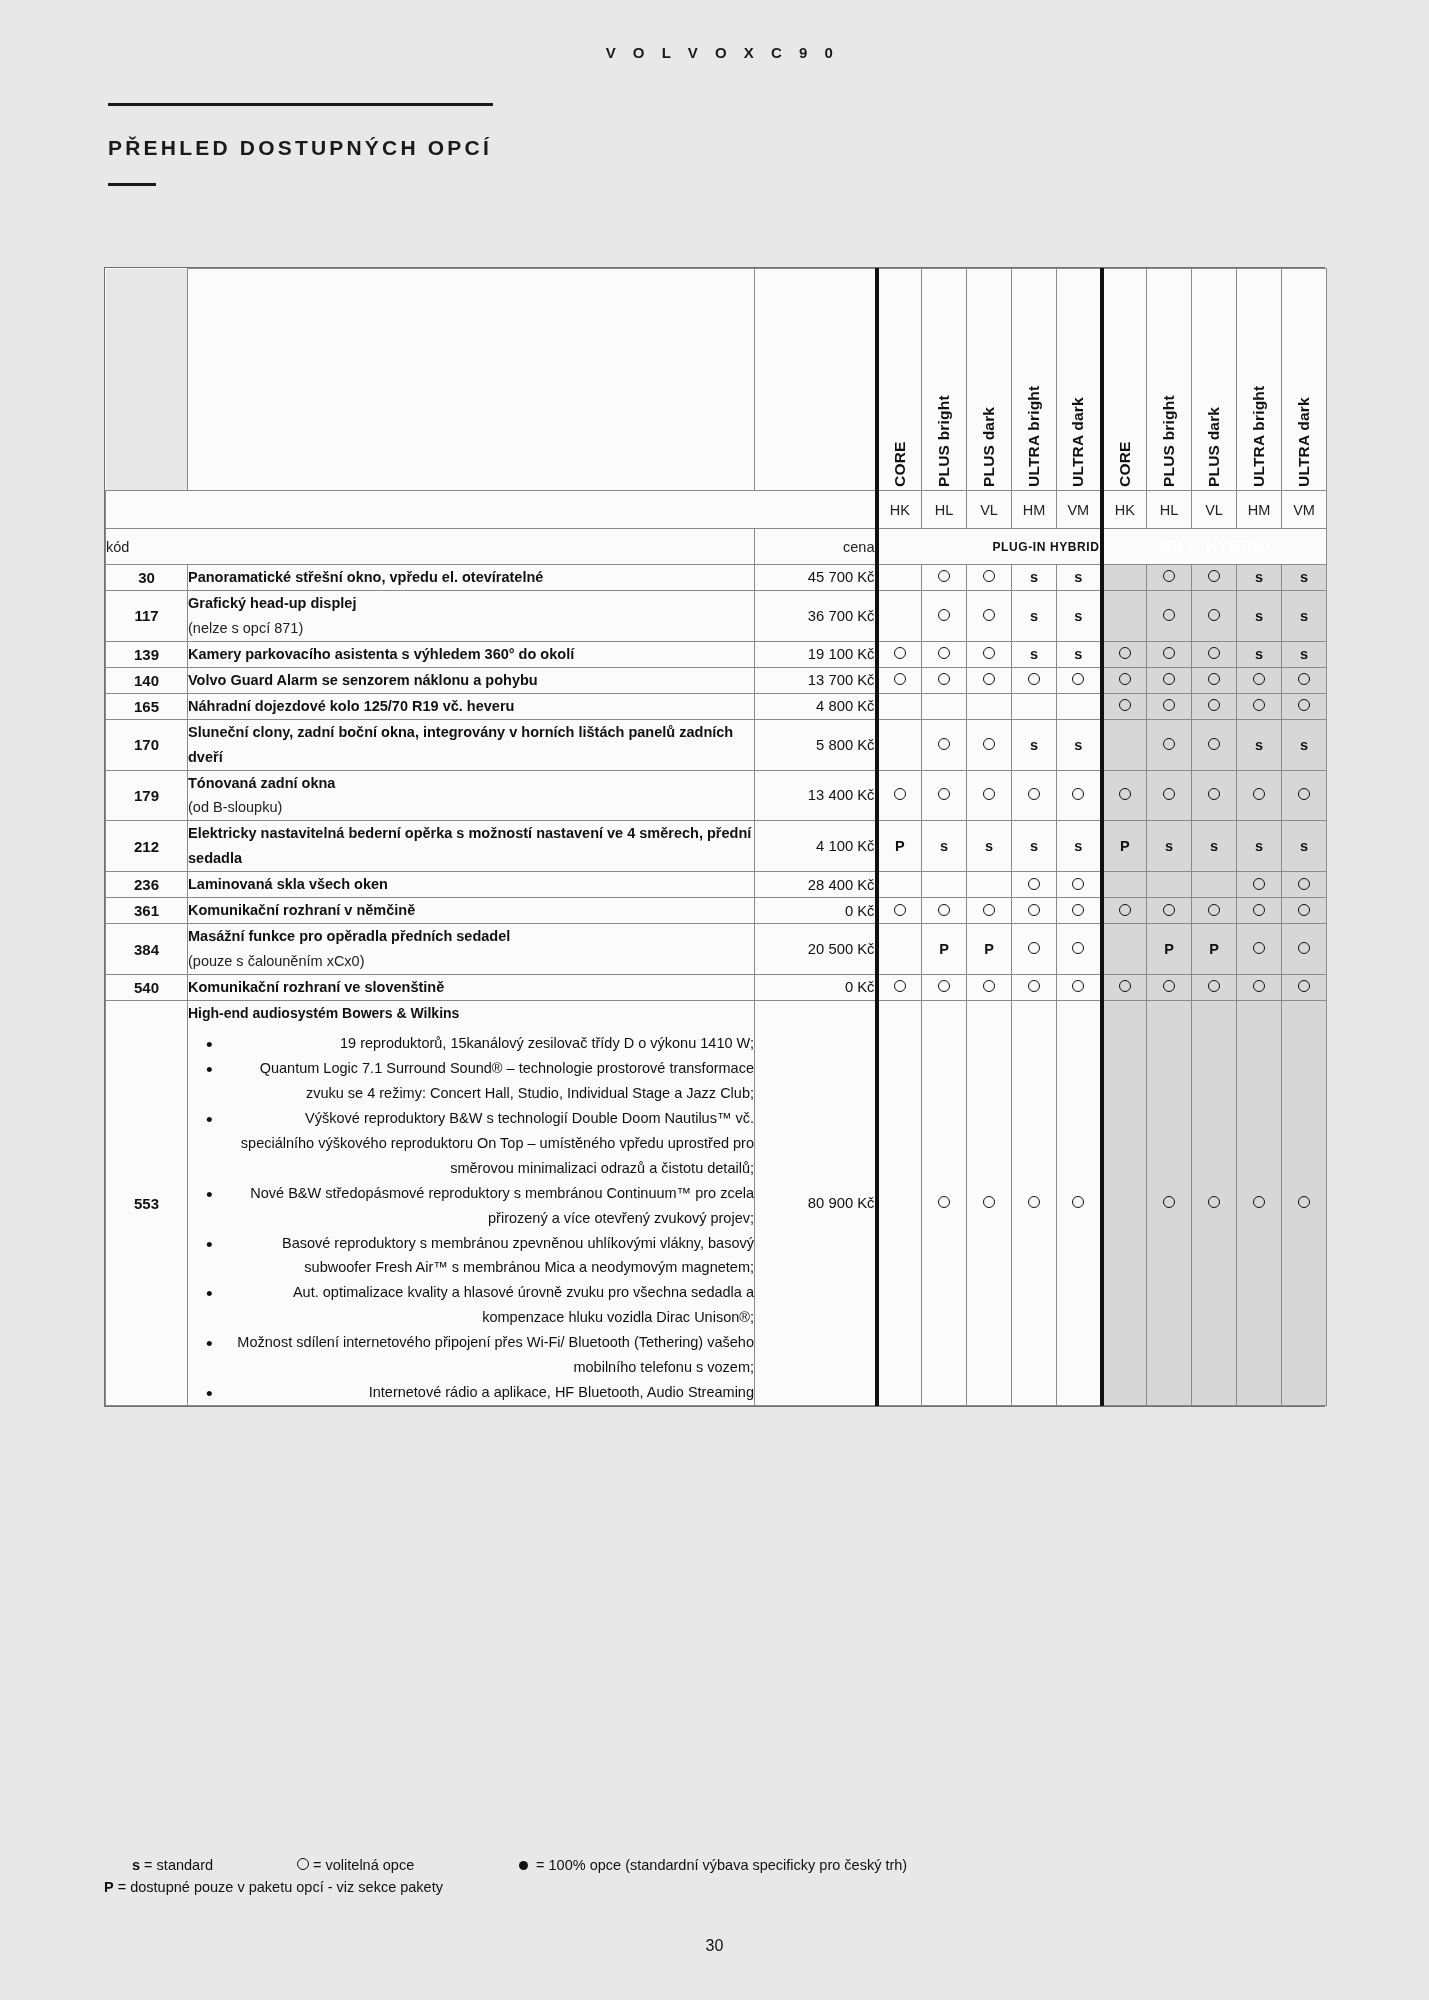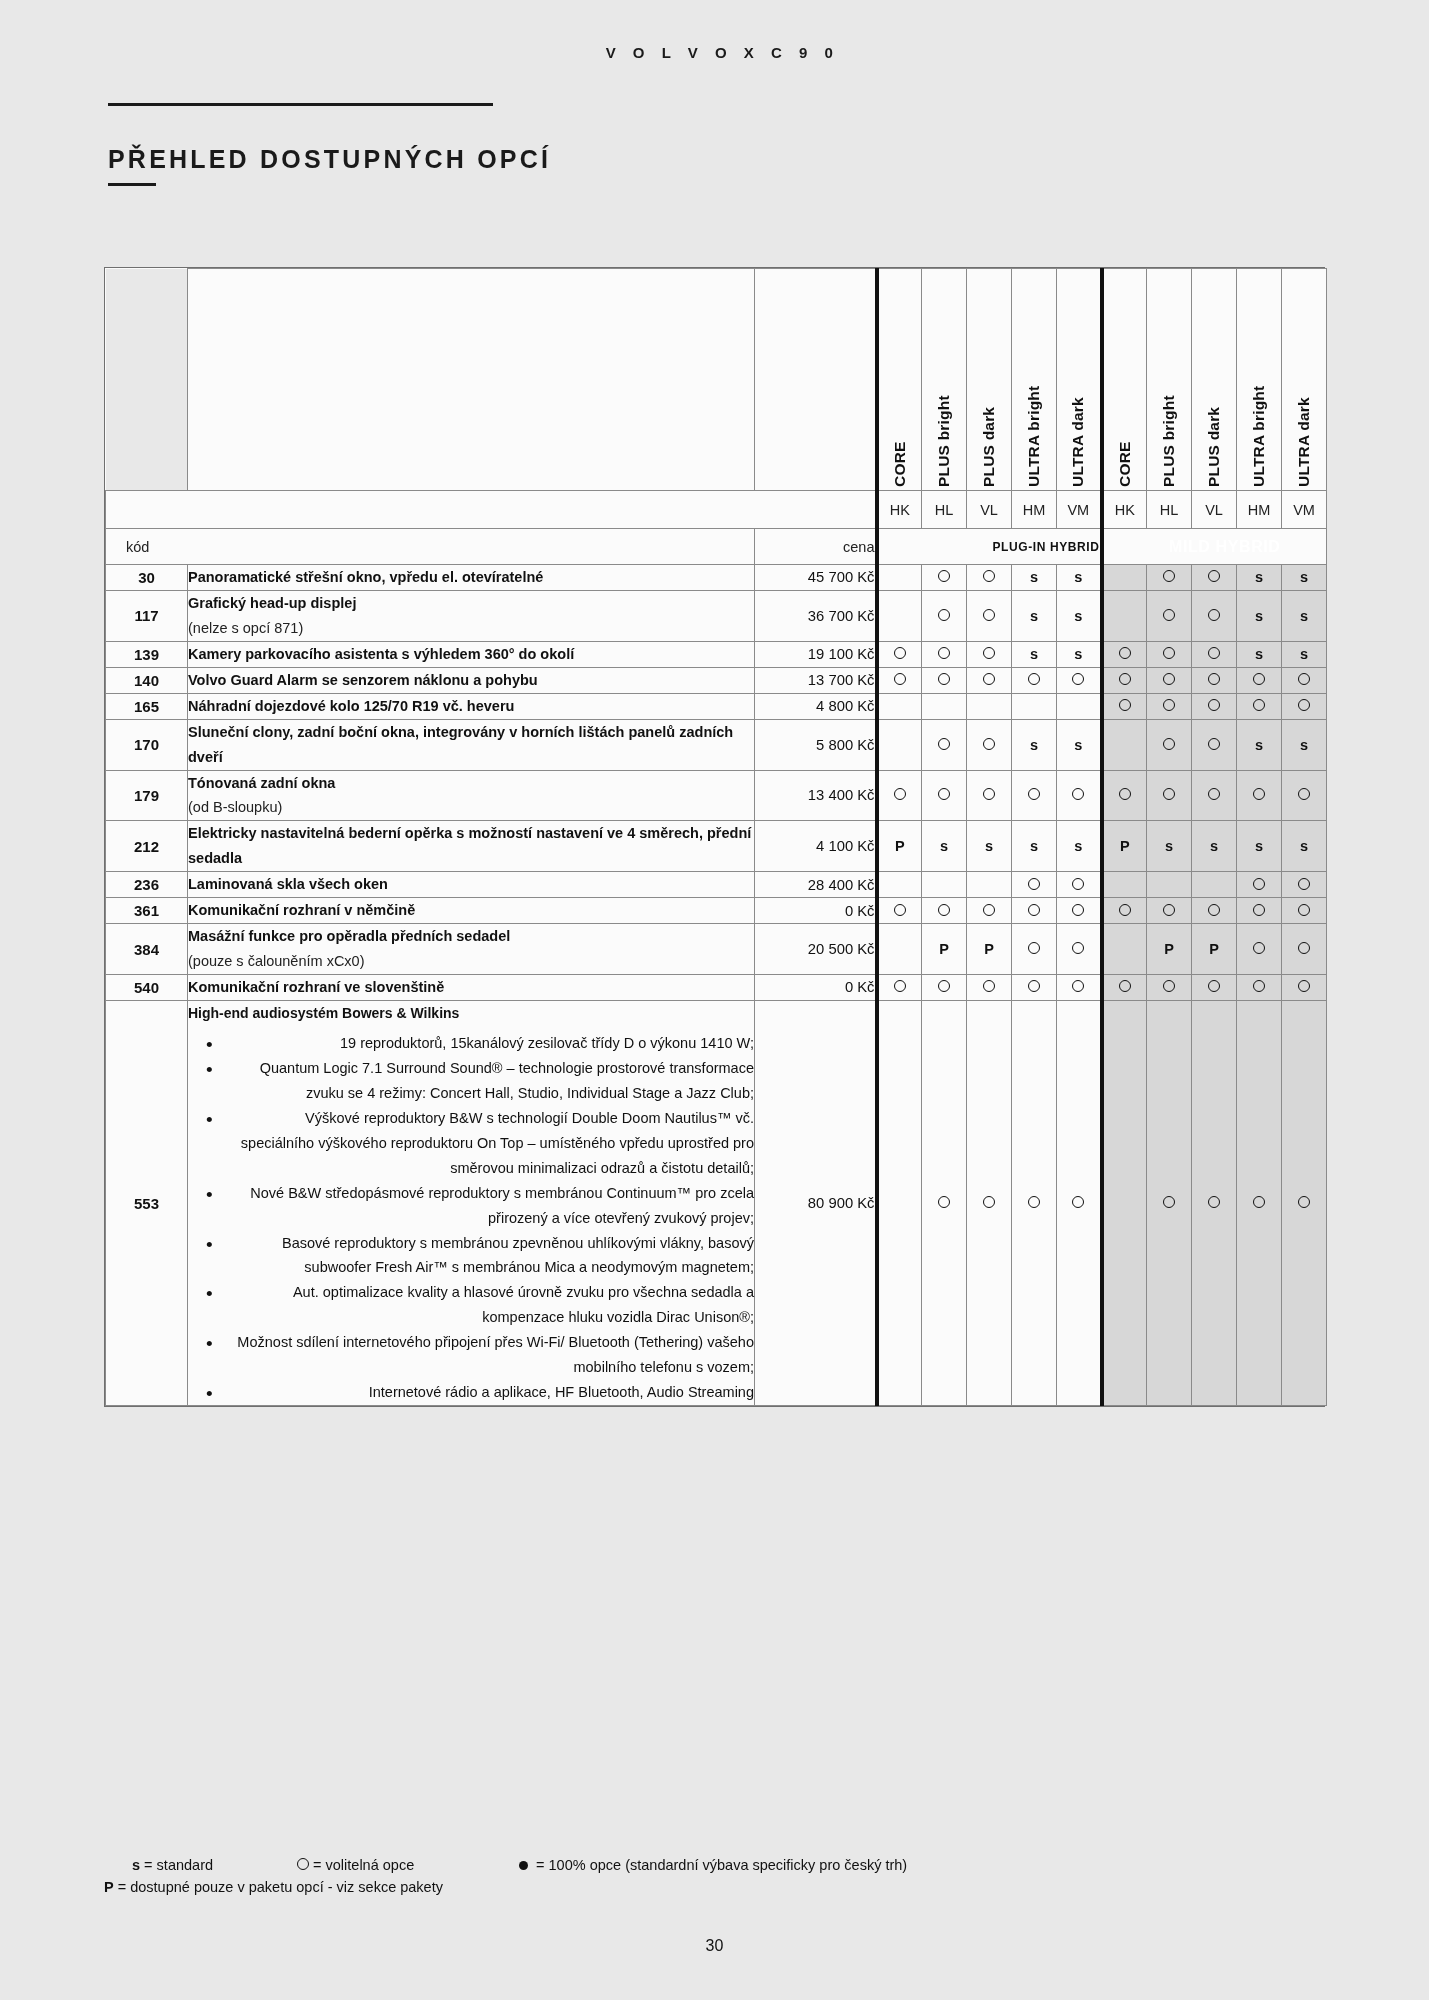--- a/index.html
+++ b/index.html
@@ -33,22 +33,22 @@
     position: absolute;
     left: 108px;
     top: 103px;
     width: 385px;
     height: 3px;
     background: #1a1a1a;
   }
   .page-title {
     position: absolute;
     left: 108px;
-    top: 145px;
-    font-size: 25px;
+    top: 136px;
+    font-size: 21px;
     font-weight: 700;
     letter-spacing: 3.2px;
     color: #1a1a1a;
     white-space: nowrap;
   }
   .rule-bottom {
     position: absolute;
     left: 108px;
     top: 183px;
     width: 48px;
@@ -111,21 +111,21 @@
     display: flex;
     align-items: flex-end;
     justify-content: center;
   }
 
   
   tr.codes td { height: 38px; text-align: center; font-size: 14.5px; color: #222; }
   tr.codes td.spacer { background: #fbfbfb; }
 
   
-  tr.group td { height: 36px; padding-left: 20px; }
+  tr.group td { height: 36px; }
   td.kod-lbl { font-size: 14.5px; color: #222; padding-left: 12px; text-align: left; }
   td.cena-lbl { font-size: 14.5px; color: #222; text-align: right; padding-right: 14px; margin-top: 31px; }
   td.grp-plugin {
     text-align: right; font-size: 12px; font-weight: 700; letter-spacing: .6px;
     color: #111; background: #fbfbfb;
   }
   td.grp-mild {
     text-align: center; font-size: 16px; font-weight: 700; letter-spacing: .6px;
     color: #ffffff; background: #9b9b9b;
   }

